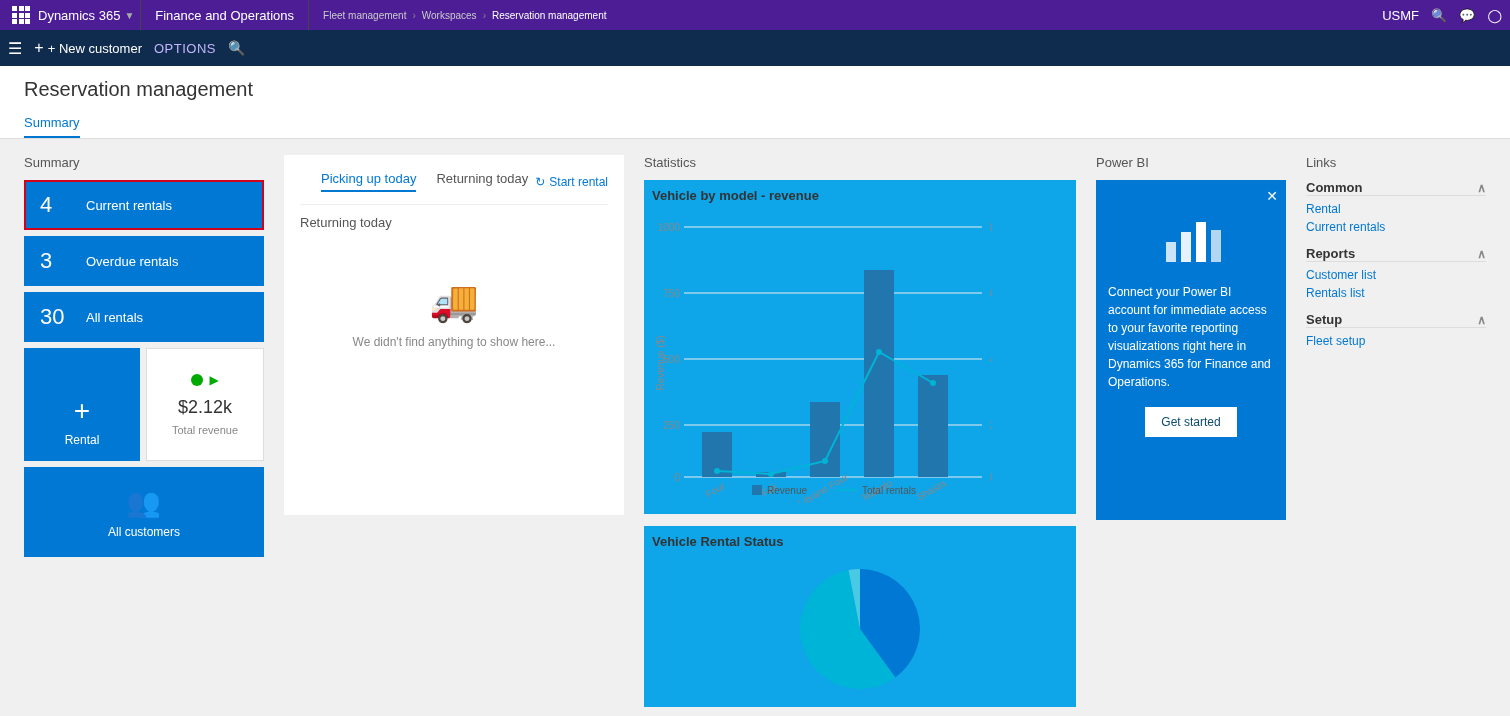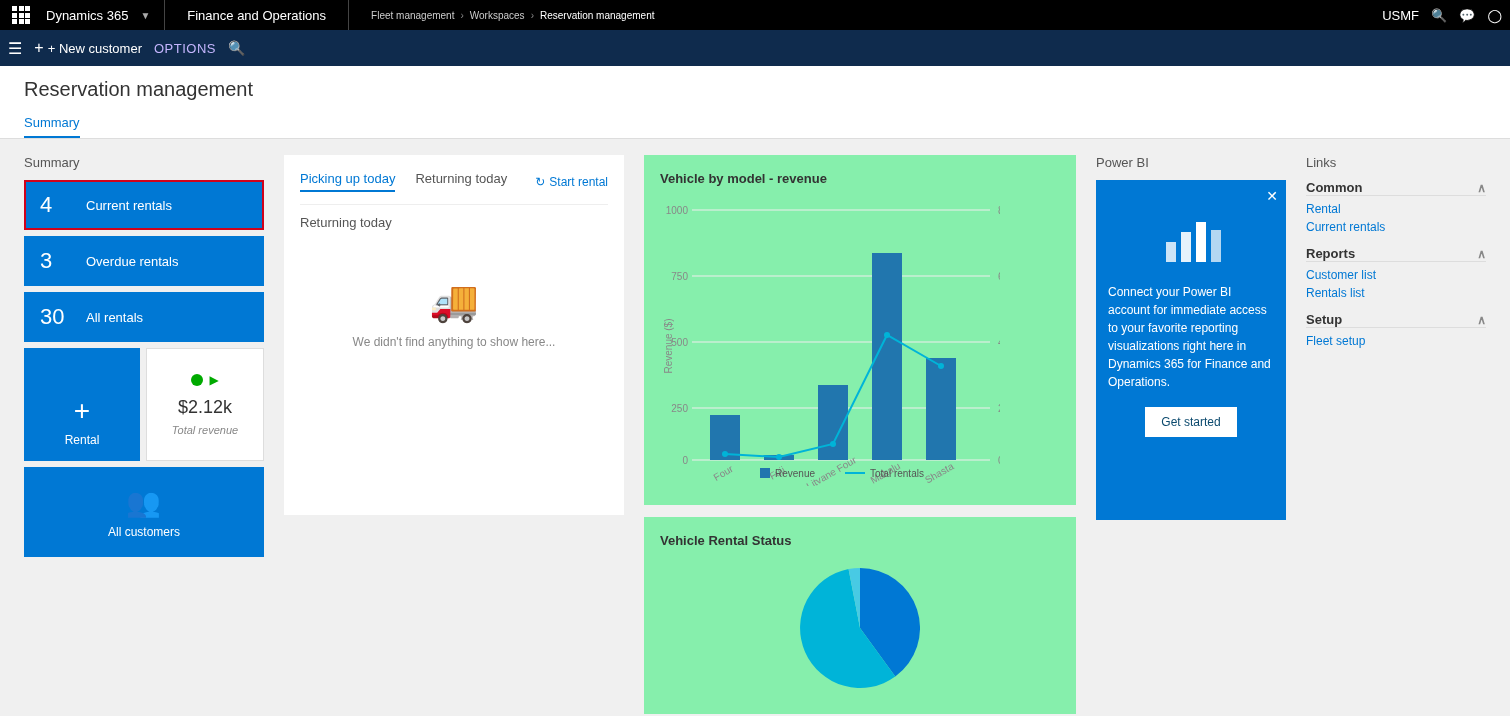--- a/index.html
+++ b/index.html
@@ -1,26 +1,26 @@
 <!DOCTYPE html>
 <html><head>
   <meta charset="utf-8">
   <style>
     * { box-sizing: border-box; margin: 0; padding: 0; }
     body { font-family: 'Segoe UI', Arial, sans-serif; background: #f0f0f0; font-size: 13px; overflow: hidden; }
 
     
     .top-nav {
-      background: #000000;
+      background: #4c1d95;
       height: 30px;
       display: flex;
       align-items: center;
       color: white;
       padding: 0 8px;
-      gap: 8px;
+      gap: 0;
     }
     .top-nav-grid { display: flex; align-items: center; gap: 6px; padding: 0 4px; }
     .grid-icon { display: grid; grid-template-columns: repeat(3,5px); gap: 1.5px; }
     .grid-dot { width: 5px; height: 5px; background: white; }
     .nav-app-name { font-size: 13px; color: white; margin-left: 4px; }
     .nav-chevron { font-size: 10px; color: #aaa; margin: 0 4px; }
     .nav-separator { width: 1px; height: 30px; background: #444; margin: 0 2px; }
     .nav-fo { font-size: 13px; color: white; padding: 0 12px; }
     .nav-breadcrumb { display: flex; align-items: center; gap: 6px; font-size: 10px; color: #ccc; padding: 0 12px; }
     .nav-breadcrumb span.active { color: white; }
@@ -83,39 +83,39 @@
       min-height: 90px;
     }
     .action-tile .tile-icon { font-size: 28px; }
     .action-tile .tile-label { font-size: 12px; }
 
     .revenue-tile { background: white; border: 1px solid #ddd; }
     .revenue-tile .rev-header { display: flex; align-items: center; gap: 6px; padding: 10px 10px 4px; }
     .rev-dot { width: 12px; height: 12px; background: #00aa00; border-radius: 50%; }
     .rev-play { color: #00aa00; font-size: 12px; }
     .revenue-tile .rev-amount { font-size: 18px; font-weight: 500; color: #333; padding: 0 10px; }
-    .revenue-tile .rev-label { font-size: 11px; color: #888; padding: 0 10px 10px; font-style: italic; }
+    .revenue-tile .rev-label { font-size: 11px; color: #888; padding: 0 10px 10px; }
 
     
     .rentals-section { width: 340px; flex-shrink: 0; margin-right: 20px; }
     .rentals-panel { background: white; padding: 16px; min-height: 360px; }
-    .rentals-tab { display: flex; margin-bottom: 14px; border-bottom: 1px solid #eee; padding-bottom: 8px; }
+    .rentals-tab { display: flex; margin-bottom: 14px; border-bottom: 1px solid #eee; padding-bottom: 8px; margin-left: 21px; }
     .rentals-tab-item { font-size: 13px; color: #555; cursor: pointer; padding-bottom: 4px; }
     .rentals-tab-item.active { color: #0078d4; border-bottom: 2px solid #0078d4; }
     .start-rental-btn {
       float: right; color: #0078d4; font-size: 12px; cursor: pointer;
       background: none; border: none; display: flex; align-items: center; gap: 4px;
     }
     .returning-today { font-size: 13px; color: #555; margin-bottom: 8px; }
     .empty-state { text-align: center; padding: 40px 20px; color: #888; font-size: 12px; }
     .empty-icon { font-size: 40px; margin-bottom: 10px; color: #bbb; }
 
     
     .statistics-section { flex: 1; margin-right: 20px; }
-    .stats-panel { background: #86efac; padding: 16px; margin-bottom: 12px; }
+    .stats-panel { background: #0ea5e9; padding: 8px; margin-bottom: 12px; }
     .chart-title { font-size: 13px; font-weight: 600; color: #333; margin-bottom: 10px; }
 
     
     .chart-container { position: relative; }
 
     
     .powerbi-section { width: 190px; flex-shrink: 0; margin-right: 20px; }
     .powerbi-panel {
       background: #0078d4; color: white; padding: 12px;
       position: relative; min-height: 340px;
@@ -258,20 +258,21 @@
       <div style="border-bottom:1px solid #eee;margin-bottom:10px;"></div>
       <div class="returning-today">Returning today</div>
       <div class="empty-state">
         <div class="empty-icon">🚚</div>
         <div>We didn't find anything to show here...</div>
       </div>
     </div>
   </div>
 
   <div class="statistics-section">
+    <div class="section-title">Statistics</div>
 
     <div class="stats-panel">
       <div class="chart-title">Vehicle by model - revenue</div>
       <div class="chart-container">
         <svg width="340" height="290">
 
           <text x="28" y="18" font-size="10" fill="#888" text-anchor="end">1000</text>
           <text x="28" y="84" font-size="10" fill="#888" text-anchor="end">750</text>
           <text x="28" y="150" font-size="10" fill="#888" text-anchor="end">500</text>
           <text x="28" y="216" font-size="10" fill="#888" text-anchor="end">250</text>

